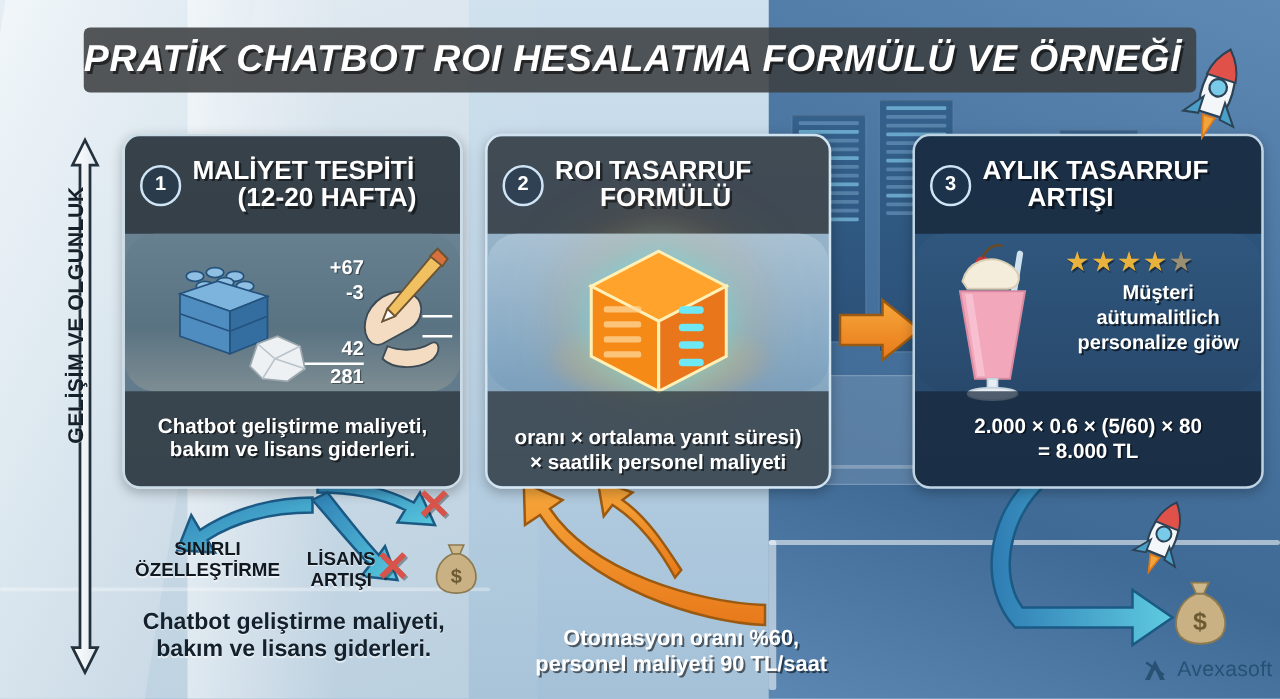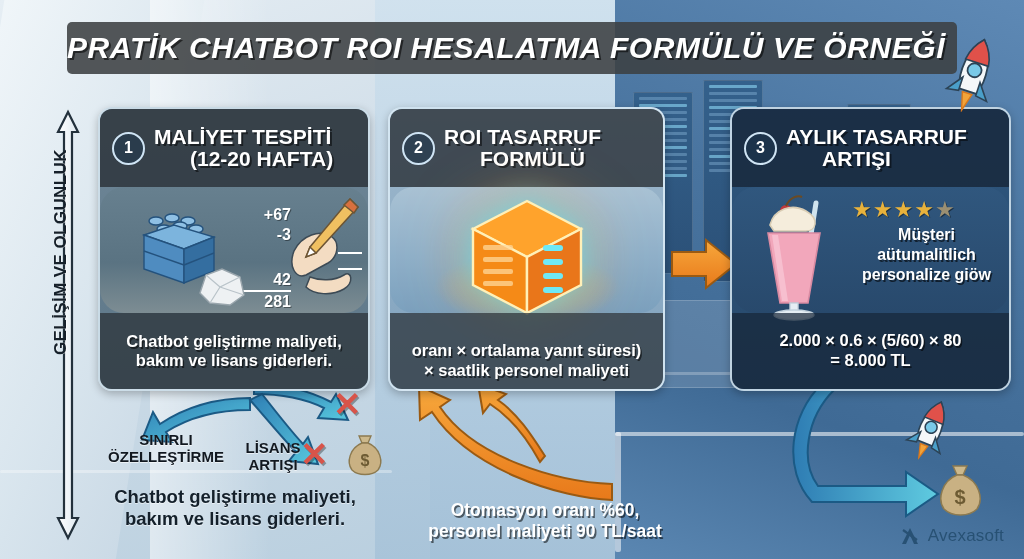--- a/index.html
+++ b/index.html
@@ -125,21 +125,21 @@
 
   .moneybag{position:absolute;}
   #bag1{left:344px;top:432px;width:42px;height:44px;}
   #bag2{left:934px;top:462px;width:52px;height:54px;}
   #rocket1{position:absolute;left:944px;top:36px;width:58px;height:78px;transform:rotate(18deg);}
   #rocket2{position:absolute;left:906px;top:398px;width:48px;height:64px;transform:rotate(22deg);}
 
   .svgabs{position:absolute;left:0;top:0;width:1024px;height:559px;pointer-events:none;}
 
   
-  .wm{position:absolute;right:20px;bottom:12px;display:flex;align-items:center;gap:7px;
+  .wm{position:absolute;right:6px;bottom:12px;display:flex;align-items:center;gap:7px;
     opacity:.82;}
   .wm span{color:#214a6b;font-size:17px;letter-spacing:.2px;}
 </style>
 </head>
 <body>
 
 <div class="stage">
 
   <div class="bg">
     <div class="bg-left"></div>

